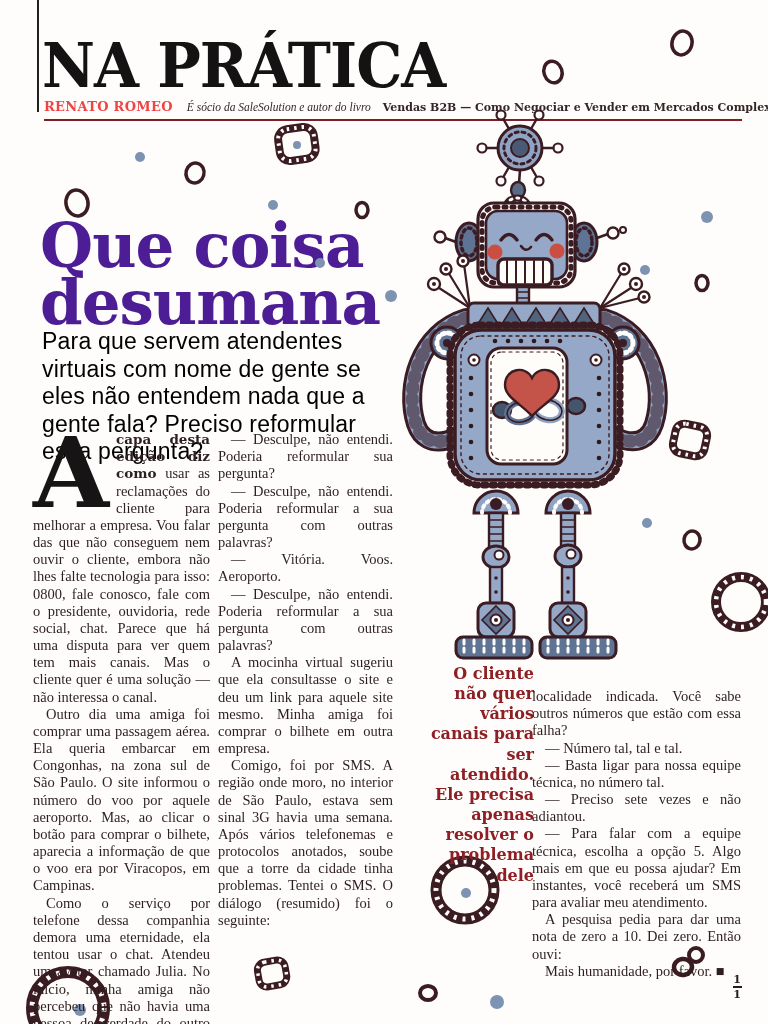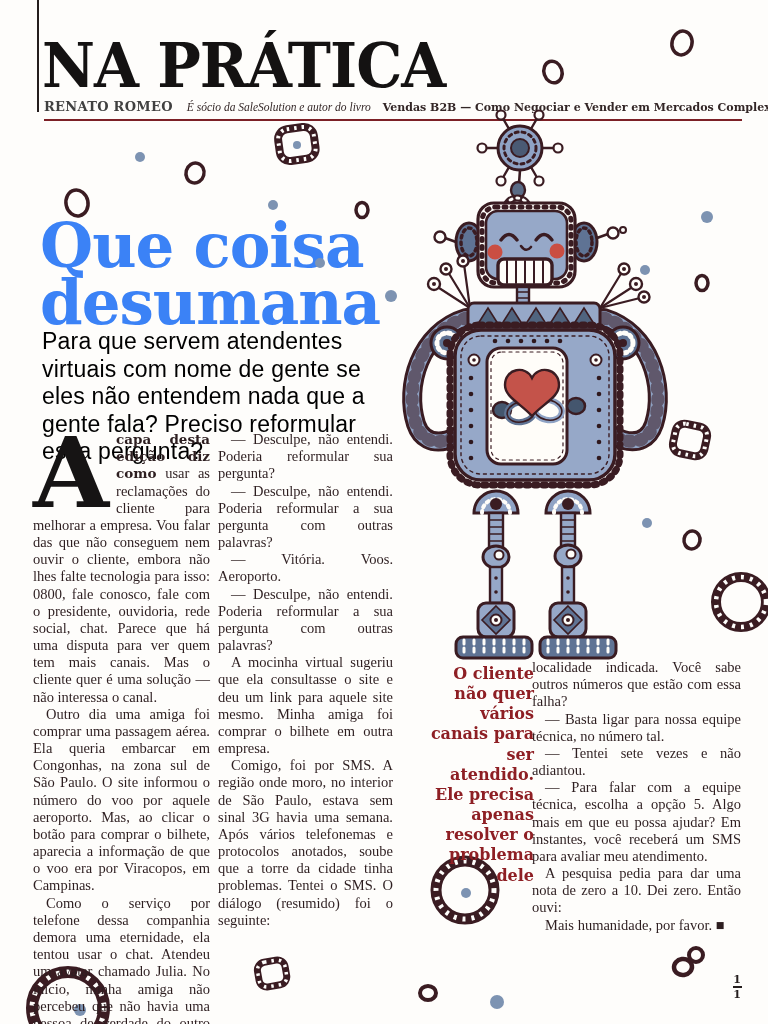--- a/index.html
+++ b/index.html
@@ -9,39 +9,39 @@
   .abs { position:absolute; }
 
   
   .margin-rule { left:37px; top:0; width:2px; height:112px; background:#241d1d; }
   .section-title { left:42px; top:30px; font-family:"DejaVu Serif", serif;
      font-weight:bold; font-size:58px; letter-spacing:-1px; color:#141212;
      transform:scaleY(1.06); transform-origin:top left; }
   .byline-row { left:44px; top:99px; width:700px; display:flex; align-items:baseline;
      white-space:nowrap; }
   .byline-author { font-family:"DejaVu Serif", serif; font-weight:bold;
-     font-size:13px; color:#404040; letter-spacing:.3px; }
+     font-size:13px; color:#ef4444; letter-spacing:.3px; }
   .byline-divider { width:1px; height:13px; background:#4a3a3a; margin:0 7px; align-self:center; }
   .byline-bio-italic { font-style:italic; font-size:11.5px; color:#332626; margin-right:12px; }
   .byline-bio-bold { font-family:"DejaVu Serif", serif; font-weight:bold; font-size:11px; color:#332626; }
   .byline-rule { left:44px; top:119px; width:698px; height:2px; background:#7c2026; }
 
   
   .headline { left:40px; top:218px; font-family:"DejaVu Serif", serif; font-weight:bold;
-     font-size:61px; line-height:.93; letter-spacing:-1px; color:#3b82f6; }
+     font-size:61px; line-height:.93; letter-spacing:-1px; color:#4c1d95; }
   .standfirst { left:42px; top:328px; width:348px; font-family:"Liberation Sans", sans-serif;
      font-size:23px; line-height:1.2; color:#000000; letter-spacing:.2px; }
 
   
   .col { text-align:justify; font-size:14.5px; line-height:1.185; }
   .col p { text-indent:13px; }
   .col1 { left:33px; top:431px; width:177px; }
   .col2 { left:218px; top:431px; width:175px; }
   .col3 { left:532px; top:659px; width:209px; }
-  .col3 p:first-child { text-indent:0; }
+  .col3 p:first-child { text-indent:0;margin-top:29px; }
   .lead { text-indent:0 !important; }
   .lead b { font-family:"DejaVu Serif", serif; font-size:13.5px; }
   .dropcap { float:left; font-family:"DejaVu Serif", serif; font-weight:bold;
      font-size:98px; line-height:.74; padding:6px 7px 0 0; color:#161414; }
   .pull-quote { left:428px; top:664px; width:106px; text-align:right;
      font-family:"DejaVu Serif", serif; font-weight:bold; font-size:16px;
      line-height:1.26; color:#8e1f24; }
 
   
   .pagenum { right:24px; top:973px; width:14px; text-align:center;
@@ -352,22 +352,23 @@
     <p>— Vitória. Voos. Aeroporto.</p>
     <p>— Desculpe, não entendi. Poderia reformular a sua pergunta com outras palavras?</p>
     <p>A mocinha virtual sugeriu que ela consultasse o site e deu um link para aquele site mesmo. Minha amiga foi comprar o bilhete em outra empresa.</p>
     <p>Comigo, foi por SMS. A região onde moro, no interior de São Paulo, estava sem sinal 3G havia uma semana. Após vários telefonemas e protocolos anotados, soube que a torre da cidade tinha problemas. Tentei o SMS. O diálogo (resumido) foi o seguinte:</p>
 </div>
 
 <div class="abs pull-quote">O cliente não quer vários canais para ser atendido. Ele precisa apenas resolver o problema dele</div>
 
 <div class="abs col col3">
   <p>localidade indicada. Você sabe outros números que estão com essa falha?</p>
+    <p>— Número tal, tal e tal.</p>
     <p>— Basta ligar para nossa equipe técnica, no número tal.</p>
-    <p>— Tentei sete vezes e não adiantou.</p>
+    <p>— Preciso sete vezes e não adiantou.</p>
     <p>— Para falar com a equipe técnica, escolha a opção 5. Algo mais em que eu possa ajudar? Em instantes, você receberá um SMS para avaliar meu atendimento.</p>
     <p>A pesquisa pedia para dar uma nota de zero a 10. Dei zero. Então ouvi:</p>
     <p>Mais humanidade, por favor. ■</p>
 </div>
 
 <div class="abs pagenum">
   <div>1</div>
   <div class="frac-line"></div>
   <div>1</div>
 </div>

